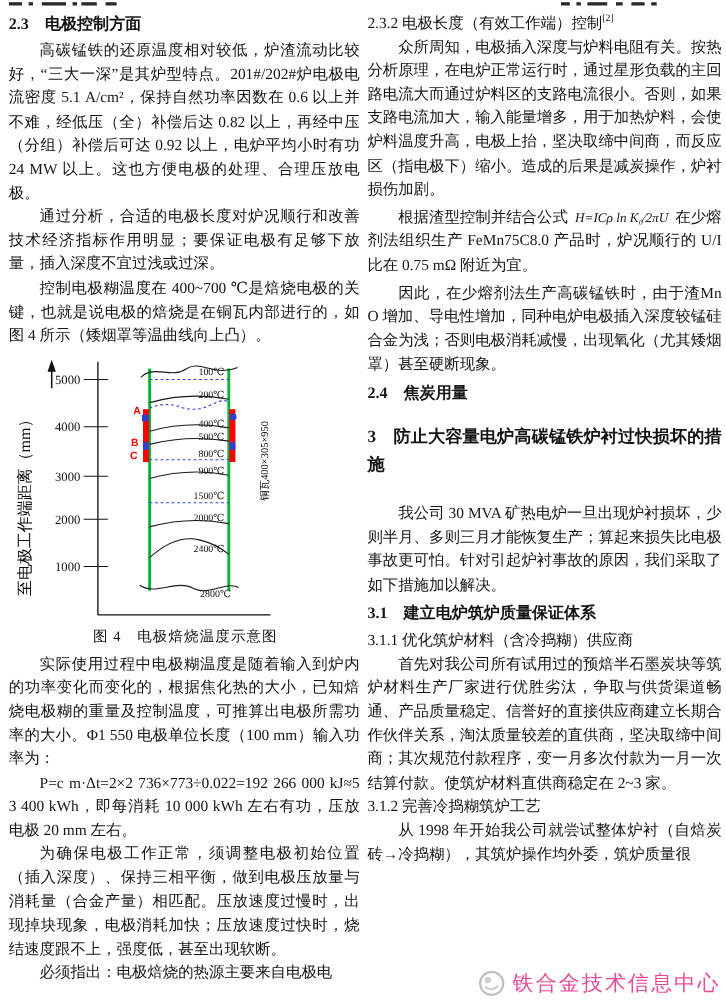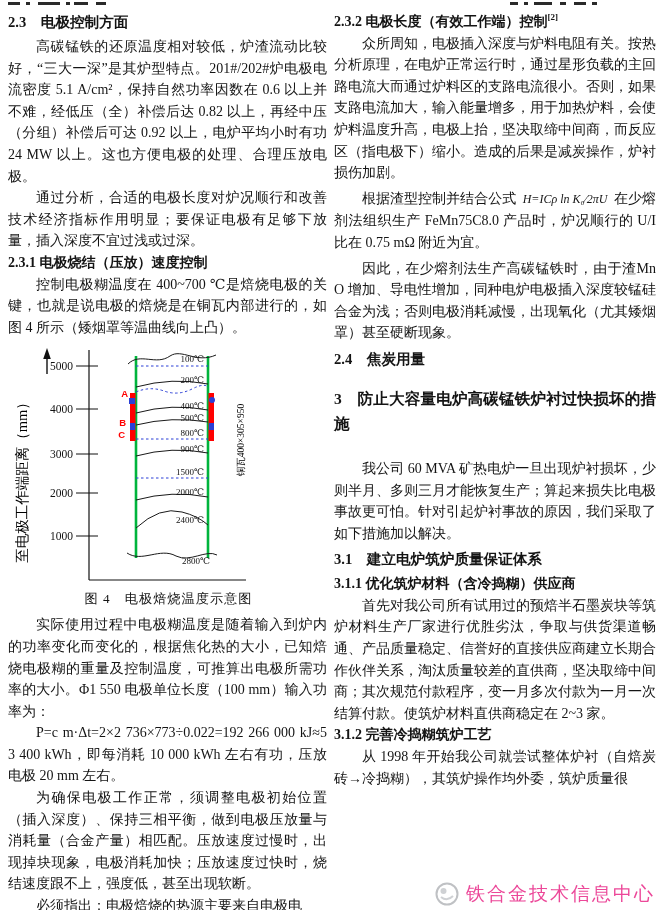--- a/index.html
+++ b/index.html
@@ -10,21 +10,21 @@
   }
   .col { position:absolute; top:0; }
   .col-left  { left:8px;   width:319px; }
   .col-right { left:334px; width:322px; }
 
   .para {
     margin:0; font-size:14px; line-height:21.6px;
     text-align:justify; text-indent:2em; word-break:break-all;
   }
   .h-bold   { font-weight:bold; font-size:14.6px; line-height:21px; margin:5px 0 3px; }
-  .h-plain  { font-weight:bold; font-size:14px; line-height:21.6px; margin:0; }
+  .h-plain  { font-weight:normal; font-size:14px; line-height:21.6px; margin:0; }
   .section-h{
     font-weight:bold; font-size:15.6px; line-height:25px;
     margin:16px 0 22px; text-align:justify; word-break:break-all;
   }
   sup.ref { font-size:9px; line-height:0; }
 
   .formula {
     font-style:italic; font-size:12px; padding:0 3px;
     font-family:Liberation Serif, serif;
   }
@@ -65,21 +65,20 @@
         <i style="left:18px;width:4px"></i>
         <i style="left:30px;width:22px"></i>
       <i style="left:58px;width:4px"></i>
         <i style="left:66px;width:14px"></i>
         <i style="left:88px;width:10px"></i>
     </div>
 
     <div class="h-bold">2.3　电极控制方面</div>
     <p class="para">高碳锰铁的还原温度相对较低，炉渣流动比较好，“三大一深”是其炉型特点。201#/202#炉电极电流密度 5.1 A/cm²，保持自然功率因数在 0.6 以上并不难，经低压（全）补偿后达 0.82 以上，再经中压（分组）补偿后可达 0.92 以上，电炉平均小时有功 24 MW 以上。这也方便电极的处理、合理压放电极。</p>
     <p class="para">通过分析，合适的电极长度对炉况顺行和改善技术经济指标作用明显；要保证电极有足够下放量，插入深度不宜过浅或过深。</p>
-    <div class="h-plain">2.3.1  电极烧结（压放）速度控制</div>
     <p class="para">控制电极糊温度在 400~700 ℃是焙烧电极的关键，也就是说电极的焙烧是在铜瓦内部进行的，如图 4 所示（矮烟罩等温曲线向上凸）。</p>
 
     <div class="figure-wrap">
       <svg width="305" height="240" viewBox="0 0 305 240">
 
         <line x1="79" y1="6" x2="79" y2="236" stroke="#111" stroke-width="1.2"></line>
         <line x1="79" y1="236" x2="236" y2="236" stroke="#111" stroke-width="1.2"></line>
 
         <line x1="37" y1="30" x2="37" y2="14" stroke="#111" stroke-width="1.4"></line>
         <polygon points="37,4 33.2,15 40.8,15" fill="#111"></polygon>
@@ -165,21 +164,21 @@
     <div class="h-plain" style="margin-top:4px;">
       <span>2.3.2  电极长度（有效工作端）控制</span><sup class="ref">[2]</sup>
     </div>
     <p class="para">众所周知，电极插入深度与炉料电阻有关。按热分析原理，在电炉正常运行时，通过星形负载的主回路电流大而通过炉料区的支路电流很小。否则，如果支路电流加大，输入能量增多，用于加热炉料，会使炉料温度升高，电极上抬，坚决取缔中间商，而反应区（指电极下）缩小。造成的后果是减炭操作，炉衬损伤加剧。</p>
     <p class="para" style="margin:4px 0;">
       <span>根据渣型控制并结合公式 </span><span class="formula">H=ICρ ln K₀∕2πU</span><span> 在少熔剂法组织生产 FeMn75C8.0 产品时，炉况顺行的 U/I 比在 0.75 mΩ 附近为宜。</span>
     </p>
     <p class="para">因此，在少熔剂法生产高碳锰铁时，由于渣MnO 增加、导电性增加，同种电炉电极插入深度较锰硅合金为浅；否则电极消耗减慢，出现氧化（尤其矮烟罩）甚至硬断现象。</p>
     <div class="h-bold">2.4　焦炭用量</div>
     <div class="section-h">3　防止大容量电炉高碳锰铁炉衬过快损坏的措施</div>
-    <p class="para">我公司 60 MVA 矿热电炉一旦出现炉衬损坏，少则半月、多则三月才能恢复生产；算起来损失比电极事故更可怕。针对引起炉衬事故的原因，我们采取了如下措施加以解决。</p>
+    <p class="para">我公司 30 MVA 矿热电炉一旦出现炉衬损坏，少则半月、多则三月才能恢复生产；算起来损失比电极事故更可怕。针对引起炉衬事故的原因，我们采取了如下措施加以解决。</p>
     <div class="h-bold">3.1　建立电炉筑炉质量保证体系</div>
     <div class="h-plain">3.1.1  优化筑炉材料（含冷捣糊）供应商</div>
     <p class="para">首先对我公司所有试用过的预焙半石墨炭块等筑炉材料生产厂家进行优胜劣汰，争取与供货渠道畅通、产品质量稳定、信誉好的直接供应商建立长期合作伙伴关系，淘汰质量较差的直供商，坚决取缔中间商；其次规范付款程序，变一月多次付款为一月一次结算付款。使筑炉材料直供商稳定在 2~3 家。</p>
     <div class="h-plain">3.1.2  完善冷捣糊筑炉工艺</div>
     <p class="para">从 1998 年开始我公司就尝试整体炉衬（自焙炭砖→冷捣糊），其筑炉操作均外委，筑炉质量很</p>
   </div>
 
   <div class="watermark">
     <svg width="26" height="26" viewBox="0 0 26 26">
       <circle cx="13" cy="13" r="10.5" stroke="#bfc1c4" stroke-width="2" fill="none"></circle>

